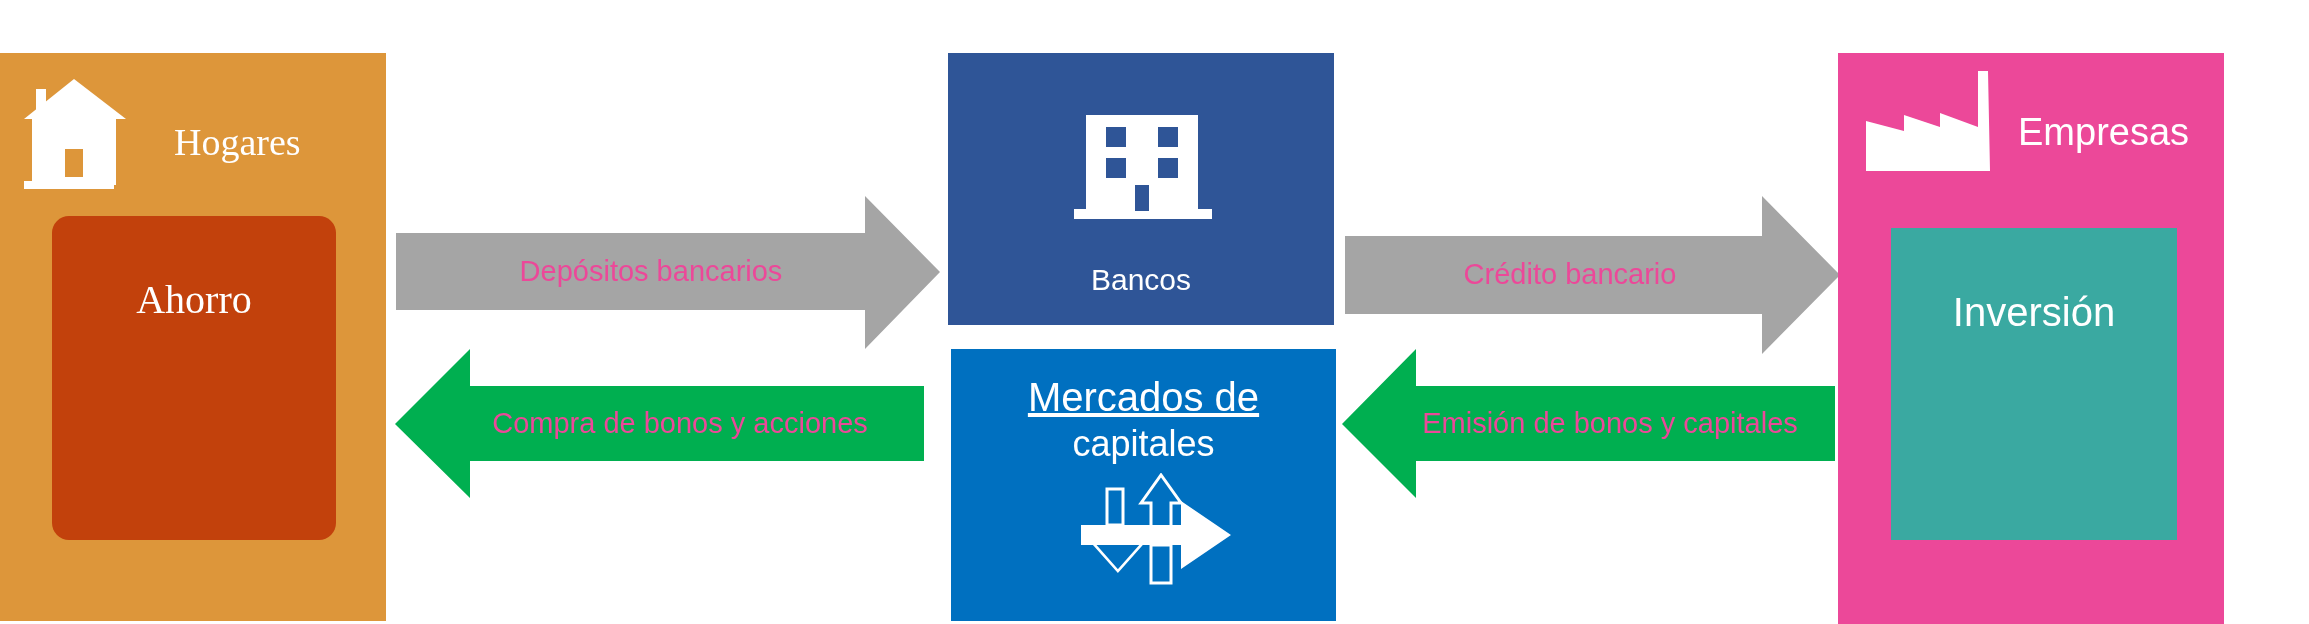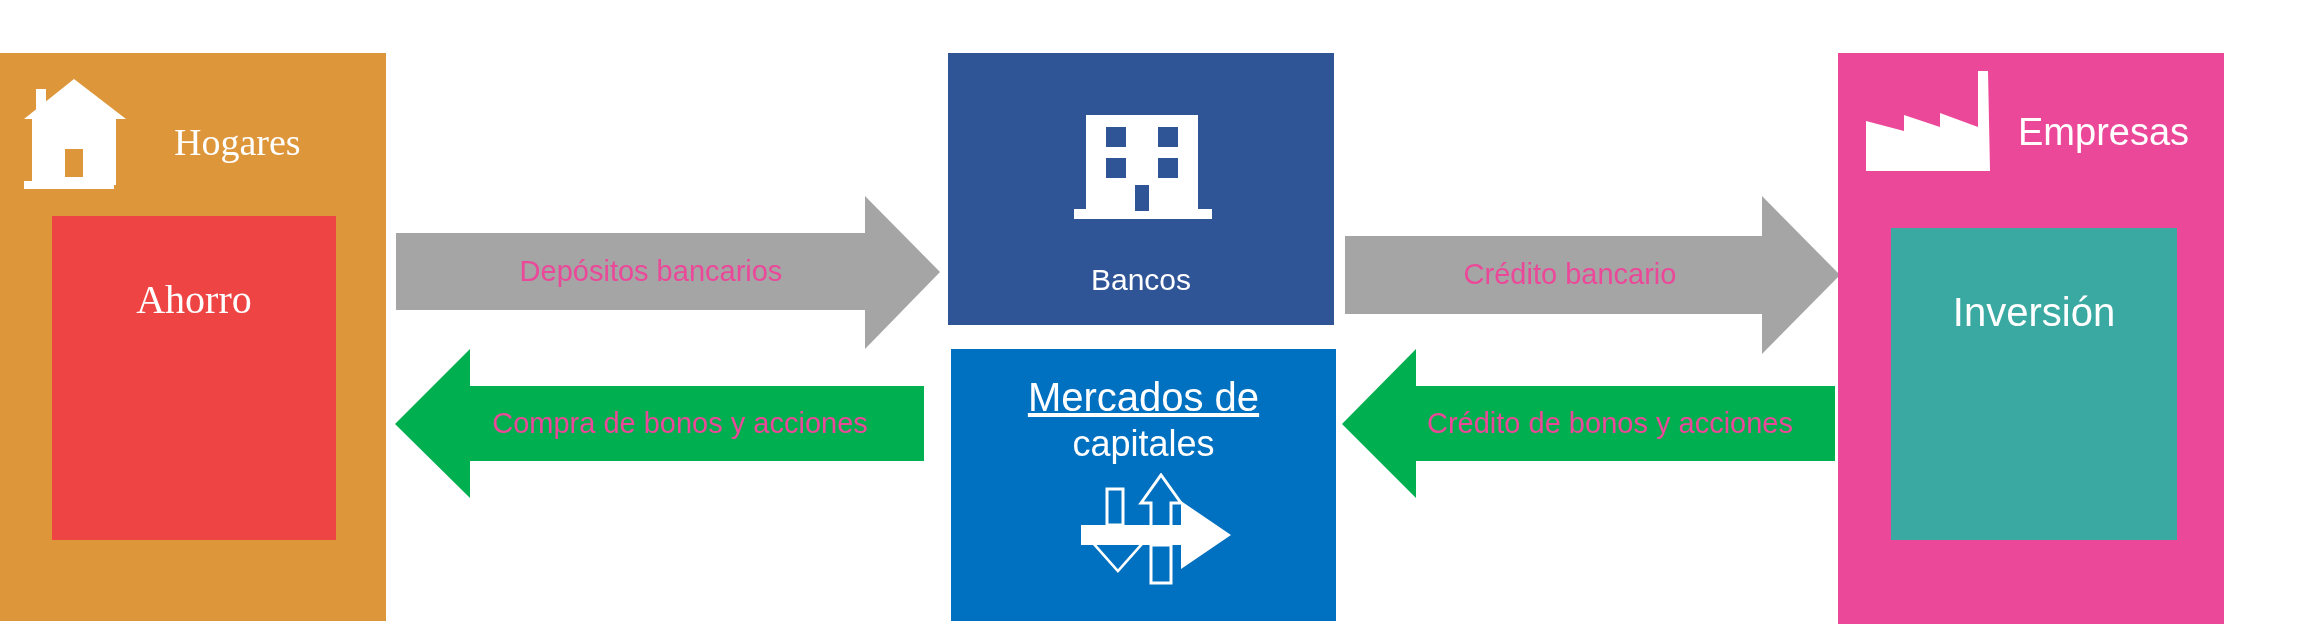--- a/index.html
+++ b/index.html
@@ -23,21 +23,21 @@
 
 <div class="box" style="left:0;top:53px;width:386px;height:568px;background:#DD963A;font-family:Liberation Serif, serif;">
   <svg width="110" height="120" style="left:22px;top:24px;">
     <polygon points="2,42 52,2 104,42" fill="#fff"></polygon>
     <rect x="14" y="12" width="10" height="26" fill="#fff"></rect>
     <rect x="10" y="42" width="84" height="66" fill="#fff"></rect>
     <rect x="2" y="104" width="90" height="8" fill="#fff"></rect>
     <rect x="43" y="72" width="18" height="28" fill="#DD963A"></rect>
   </svg>
   <div class="title" style="left:174px;top:67px;font-size:38px;">Hogares</div>
-  <div class="inner" style="left:52px;top:163px;width:284px;height:324px;background:#ef4444;">
+  <div class="inner" style="left:52px;top:163px;width:284px;height:324px;background:#c2410c;border-radius:17px;">
     <div class="inner-label" style="top:60px;">Ahorro</div>
   </div>
 </div>
 
 <div class="box" style="left:948px;top:53px;width:386px;height:272px;background:#2F5597;">
   <svg width="140" height="110" style="left:126px;top:60px;">
     <rect x="12" y="2" width="112" height="98" fill="#fff"></rect>
     <rect x="0" y="96" width="138" height="10" fill="#fff"></rect>
     <rect x="32" y="14" width="20" height="20" fill="#2F5597"></rect>
     <rect x="84" y="14" width="20" height="20" fill="#2F5597"></rect>
@@ -66,13 +66,13 @@
   </svg>
   <div class="title" style="left:180px;top:58px;font-size:38px;">Empresas</div>
   <div class="inner" style="left:53px;top:175px;width:286px;height:312px;background:#3AA9A1;">
     <div class="inner-label" style="top:62px;">Inversión</div>
   </div>
 </div>
 
 <div class="arrow-label" style="left:396px;width:510px;top:255px;">Depósitos bancarios</div>
 <div class="arrow-label" style="left:440px;width:480px;top:407px;">Compra de bonos y acciones</div>
 <div class="arrow-label" style="left:1345px;width:450px;top:258px;">Crédito bancario</div>
-<div class="arrow-label" style="left:1385px;width:450px;top:407px;">Crédito de bonos y acciones</div>
+<div class="arrow-label" style="left:1385px;width:450px;top:407px;">Emisión de bonos y capitales</div>
 
 </body></html>

